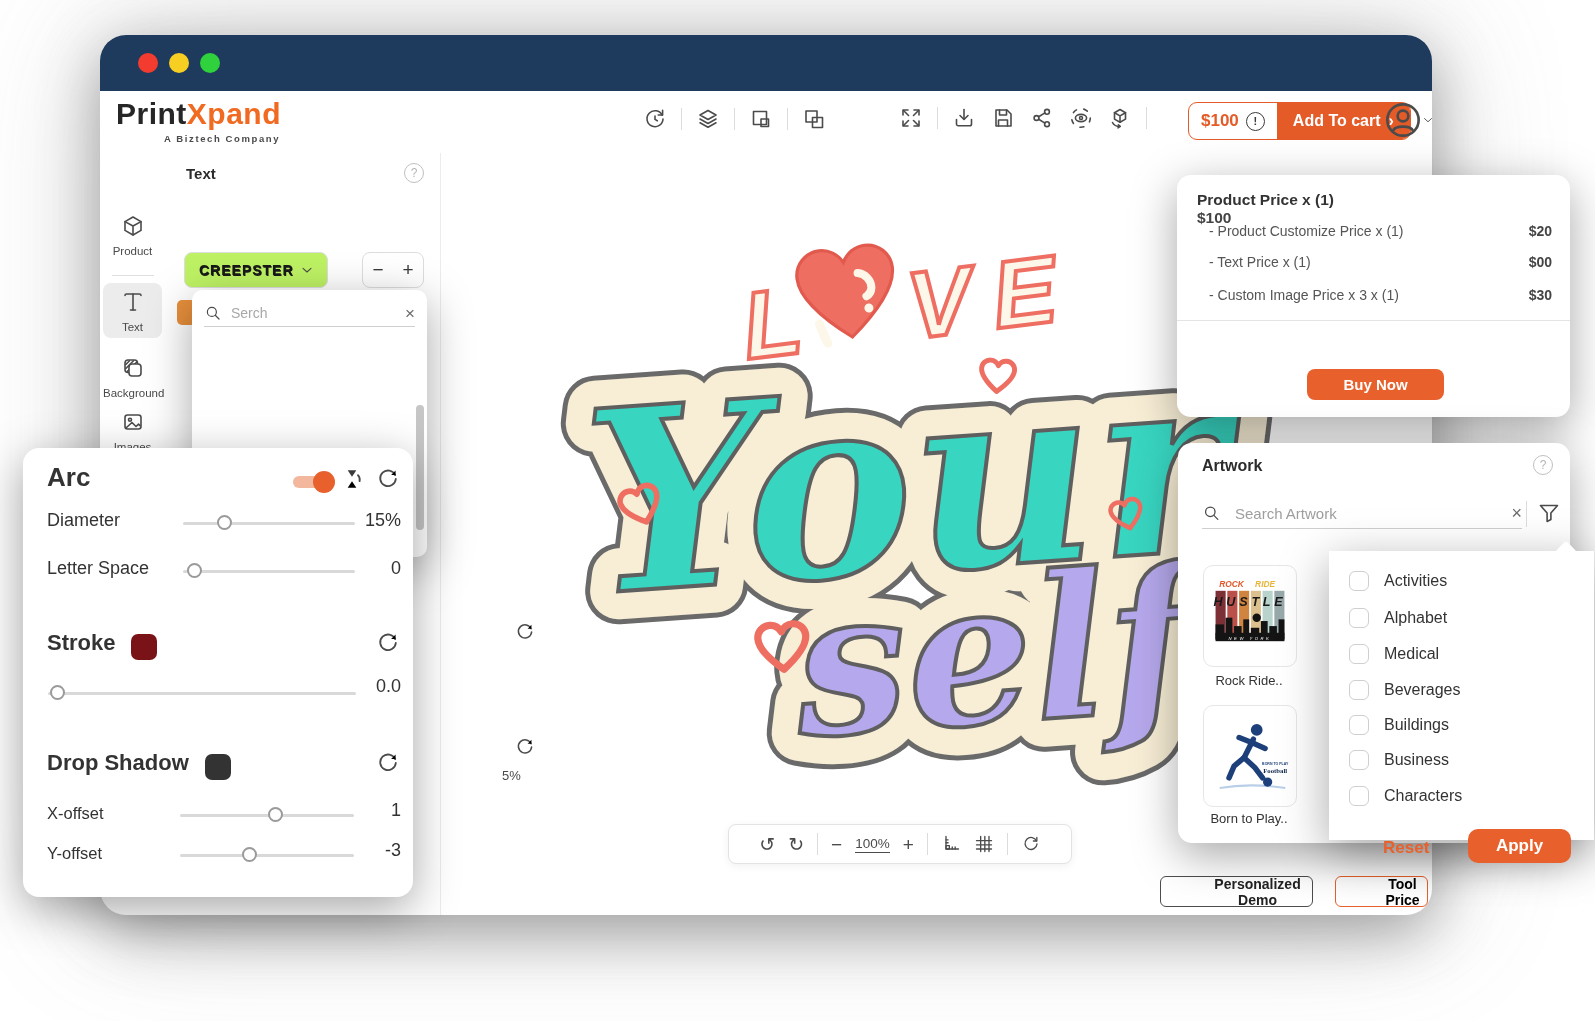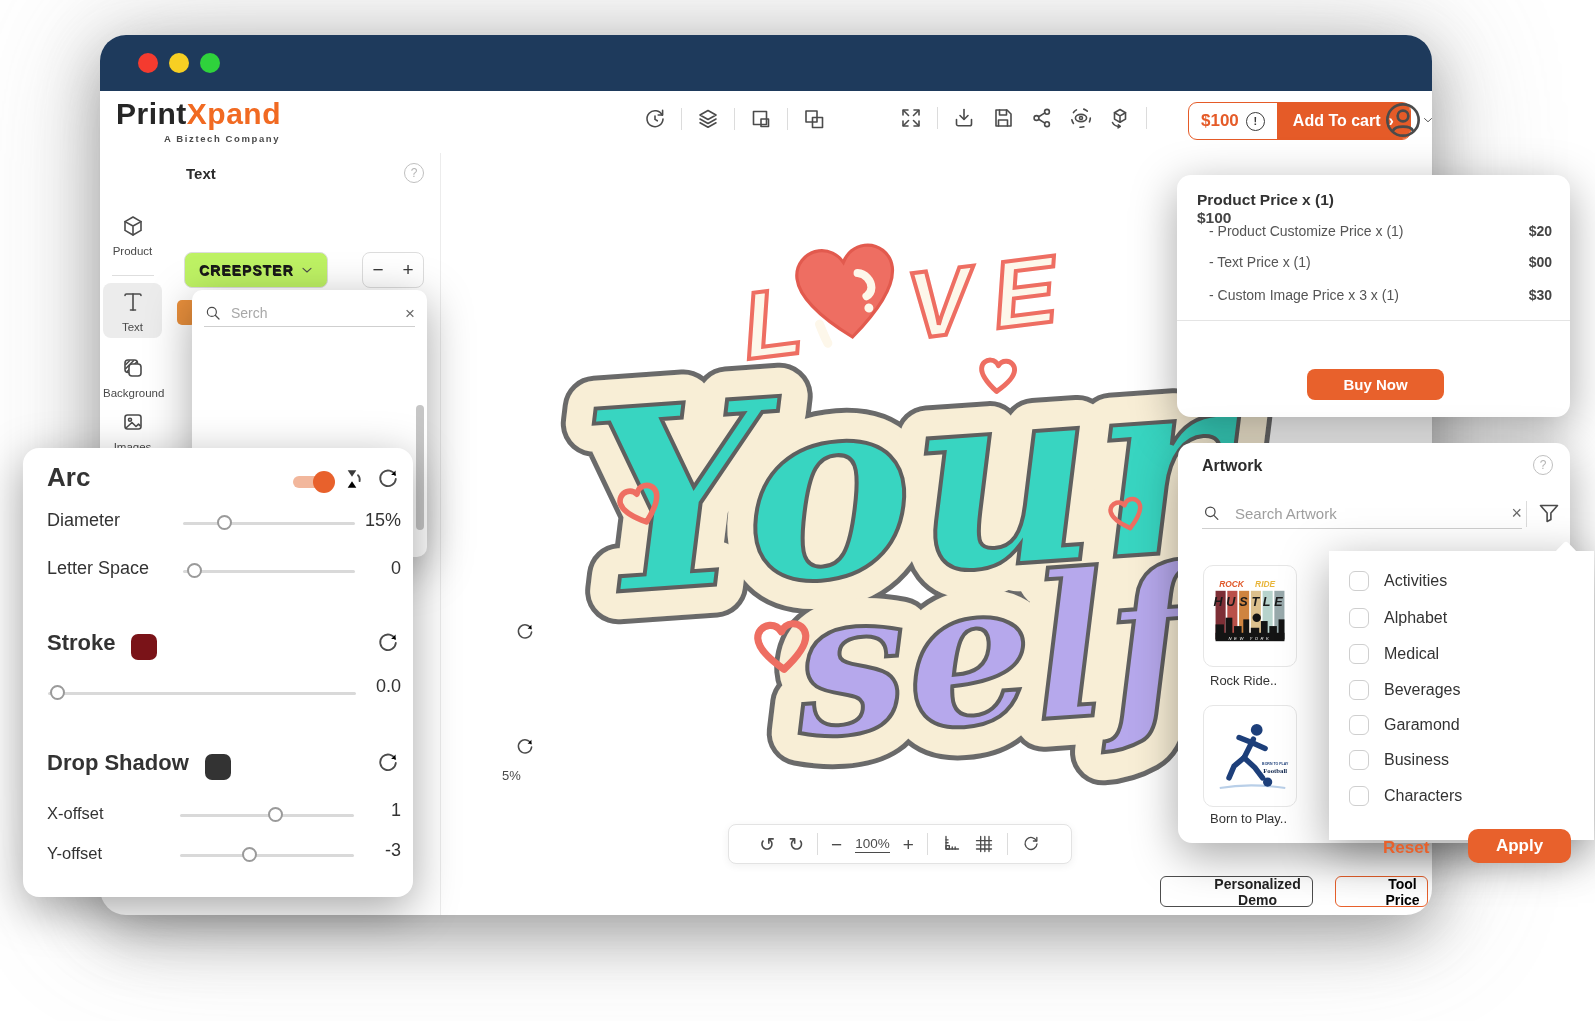--- a/index.html
+++ b/index.html
@@ -104,21 +104,21 @@
 
   
   .artpanel{left:1178px;top:443px;width:392px;height:400px;z-index:25;}
   .ap-title{position:absolute;left:24px;top:14px;font-size:16px;font-weight:700;color:#2c2c2c;}
   .ap-search{position:absolute;left:24px;top:55px;width:320px;border-bottom:1px solid #cfcfcf;height:30px;
              display:flex;align-items:center;gap:12px;}
   .ap-input{border:none;outline:none;flex:1;font-size:15px;font-family:"Liberation Sans",sans-serif;color:#333;min-width:0;}
   .ap-input::placeholder{color:#9e9e9e;}
   .thumb{position:absolute;left:25px;width:92px;height:100px;border:1px solid #e6e6e6;border-radius:10px;
          display:flex;align-items:center;justify-content:center;background:#fff;}
-  .caption{position:absolute;left:0px;width:142px;text-align:left;font-size:13px;color:#333;padding-left:32px;}
+  .caption{position:absolute;left:0px;width:142px;text-align:center;font-size:13px;color:#333;}
 
   
   .filter{left:1293px;top:551px;width:265px;height:289px;z-index:40;border-radius:0;margin-left:36px;}
   .tail{position:absolute;right:20px;top:-7px;width:16px;height:16px;background:#fff;transform:rotate(45deg);border-radius:3px;}
   .frow{position:absolute;left:20px;display:flex;align-items:center;gap:15px;height:24px;}
   .cbox{width:20px;height:20px;border:1.5px solid #cfcfcf;border-radius:6px;background:#fff;box-sizing:border-box;}
   .flabel{font-size:16px;color:#333;}
   .resetbtn{position:absolute;left:48px;top:286px;font-size:17px;font-weight:700;color:#E8612C;background:none;border:none;
             font-family:"Liberation Sans",sans-serif;}
   .applybtn{position:absolute;left:139px;top:278px;width:103px;height:34px;background:#E8612C;color:#fff;border:none;
@@ -589,21 +589,21 @@
   <div class="frow" style="top:91px;">
       <span class="cbox"></span>
       <span class="flabel">Medical</span>
     </div>
   <div class="frow" style="top:127px;">
       <span class="cbox"></span>
       <span class="flabel">Beverages</span>
     </div>
   <div class="frow" style="top:162px;">
       <span class="cbox"></span>
-      <span class="flabel">Garamond</span>
+      <span class="flabel">Buildings</span>
     </div>
   <div class="frow" style="top:197px;">
       <span class="cbox"></span>
       <span class="flabel">Business</span>
     </div>
   <div class="frow" style="top:233px;justify-content:space-between;">
       <span class="cbox"></span>
       <span class="flabel">Characters</span>
     </div>
   <button class="resetbtn">Reset</button>

